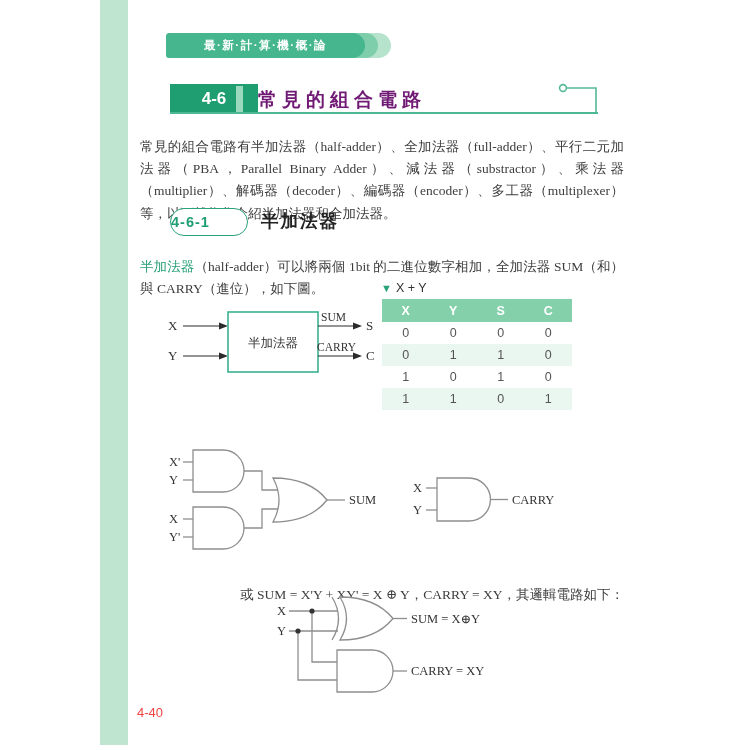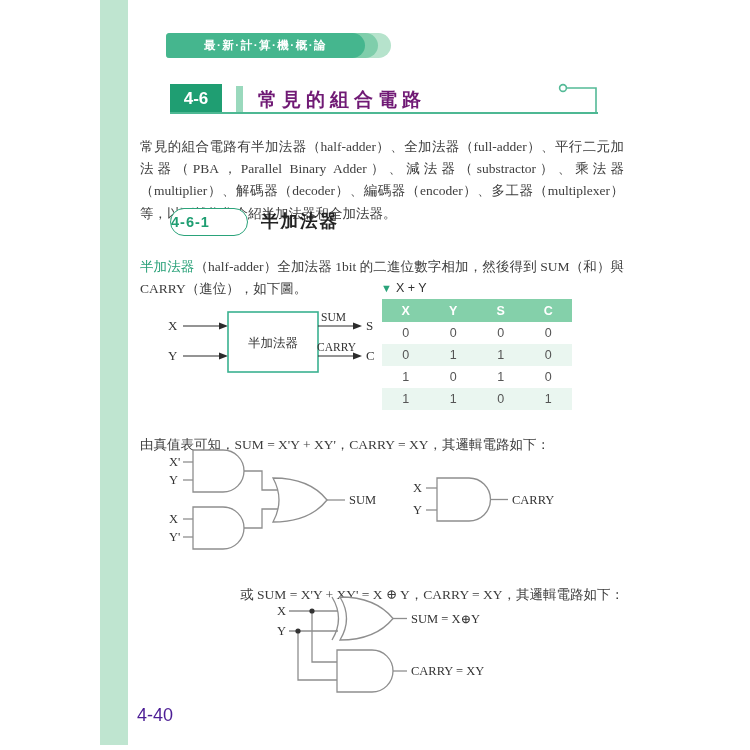--- a/index.html
+++ b/index.html
@@ -12,21 +12,21 @@
   
   .banner{position:absolute;left:166px;top:33px;height:25px;}
   .banner .layer{position:absolute;top:0;height:25px;border-radius:4px 13px 13px 4px;}
   .banner .l3{width:225px;background:#b6e3cc;}
   .banner .l2{width:212px;background:#7fceab;}
   .banner .l1{width:199px;background:#45b68e;color:#ffffff;
       font-family:"Liberation Sans","DejaVu Sans",sans-serif;font-weight:bold;font-size:11.5px;
       letter-spacing:1.5px;text-align:center;line-height:25px;}
 
   
-  .sec-num{position:absolute;left:170px;top:84px;width:52px;height:29px;background:#1f9e72;
+  .sec-num{position:absolute;left:170px;top:84px;width:88px;height:29px;background:#1f9e72;
       color:#fff;font-family:"Liberation Sans","DejaVu Sans",sans-serif;font-weight:bold;
       font-size:17px;text-align:center;line-height:29px;}
   .sec-accent{position:absolute;left:236px;top:86px;width:7px;height:27px;background:#9ad9bd;}
   .sec-title{position:absolute;left:258px;top:85px;font-family:"Liberation Sans","DejaVu Sans",sans-serif;
       font-weight:bold;font-size:19px;letter-spacing:5px;color:#701a75;line-height:29px;}
   .sec-underline{position:absolute;left:170px;top:112px;width:428px;height:2px;background:#4db893;}
   .sec-ornament{position:absolute;left:553px;top:80px;}
 
   
   .para{position:absolute;left:140px;width:484px;font-size:13.5px;line-height:22.4px;
@@ -53,21 +53,21 @@
       font-size:12.5px;color:#333;font-weight:normal;}
   .tt-caption .tri{color:#2aa37a;font-size:11px;margin-right:4px;}
   .truth-table{position:absolute;left:382px;top:299px;width:190px;border-collapse:collapse;
       font-family:"Liberation Sans","DejaVu Sans",sans-serif;font-size:12.5px;table-layout:fixed;}
   .truth-table th{background:#84d0aa;color:#fff;font-weight:bold;height:21px;text-align:center;}
   .truth-table td{height:20px;text-align:center;color:#555;}
   .truth-table tbody tr:nth-child(even){background:#eaf6f0;}
   .truth-table tbody tr:nth-child(odd){background:#ffffff;}
 
   .page-num{position:absolute;left:137px;top:705px;font-family:"Liberation Sans","DejaVu Sans",sans-serif;
-      font-size:18px;color:#4c1d95;}
+      font-size:13px;color:#ef4444;}
 </style>
 </head>
 <body>
 
 <div id="page">
 
   <div class="left-strip"></div>
 
   <div class="banner">
     <div class="layer l3"></div>
@@ -82,21 +82,21 @@
   <svg class="sec-ornament" width="52" height="36" viewBox="0 0 52 36">
     <circle cx="10" cy="8" r="3.4" fill="#ffffff" stroke="#54ba97" stroke-width="1.6"></circle>
     <path d="M13.6,8 H43 V32" fill="none" stroke="#54ba97" stroke-width="1.6"></path>
   </svg>
 
   <p class="para p-intro">常見的組合電路有半加法器（half-adder）、全加法器（full-adder）、平行二元加法器（PBA，Parallel Binary Adder）、減法器（substractor）、乘法器（multiplier）、解碼器（decoder）、編碼器（encoder）、多工器（multiplexer）等，以下就為您介紹半加法器和全加法器。</p>
 
   <div class="sub-pill">4-6-1</div>
   <div class="sub-title">半加法器</div>
 
-  <p class="para p-lead"><span class="term-green">半加法器</span><span>（half-adder）全加法器 1bit 的二進位數字相加，然後得到 SUM（和）與 CARRY（進位），如下圖。</span></p>
+  <p class="para p-lead"><span class="term-green">半加法器</span><span>（half-adder）可以將兩個 1bit 的二進位數字相加，全加法器 SUM（和）與 CARRY（進位），如下圖。</span></p>
 
   <svg class="svg-abs" style="left:158px;top:298px;" width="220" height="100" viewBox="0 0 220 100">
     <text x="10" y="32" font-size="13">X</text>
     <line x1="25" y1="28" x2="62" y2="28" stroke="#2b2b2b" stroke-width="1.2"></line>
     <polygon points="70,28 61,24.6 61,31.4" fill="#2b2b2b"></polygon>
     <text x="10" y="62" font-size="13">Y</text>
     <line x1="25" y1="58" x2="62" y2="58" stroke="#2b2b2b" stroke-width="1.2"></line>
     <polygon points="70,58 61,54.6 61,61.4" fill="#2b2b2b"></polygon>
     <rect x="70" y="14" width="90" height="60" fill="#ffffff" stroke="#3ab190" stroke-width="1.6"></rect>
     <text x="115" y="49" font-size="12.5" text-anchor="middle">半加法器</text>
@@ -141,21 +141,20 @@
       </tr>
       <tr>
         <td>1</td>
         <td>1</td>
         <td>0</td>
         <td>1</td>
       </tr>
     </tbody>
   </table>
 
-  <p class="para p-sop">由真值表可知，SUM = X'Y + XY'，CARRY = XY，其邏輯電路如下：</p>
 
   <svg class="svg-abs" style="left:158px;top:442px;" width="420" height="125" viewBox="0 0 420 125">
 
     <line x1="25" y1="20" x2="36" y2="20" stroke="#8e8e8e" stroke-width="1.3"></line>
     <line x1="25" y1="38" x2="36" y2="38" stroke="#8e8e8e" stroke-width="1.3"></line>
     <line x1="25" y1="77" x2="36" y2="77" stroke="#8e8e8e" stroke-width="1.3"></line>
     <line x1="25" y1="95" x2="36" y2="95" stroke="#8e8e8e" stroke-width="1.3"></line>
 
     <path d="M86,29 H104 V48 H122" fill="none" stroke="#8e8e8e" stroke-width="1.3"></path>
     <path d="M86,86 H104 V67 H122" fill="none" stroke="#8e8e8e" stroke-width="1.3"></path>

